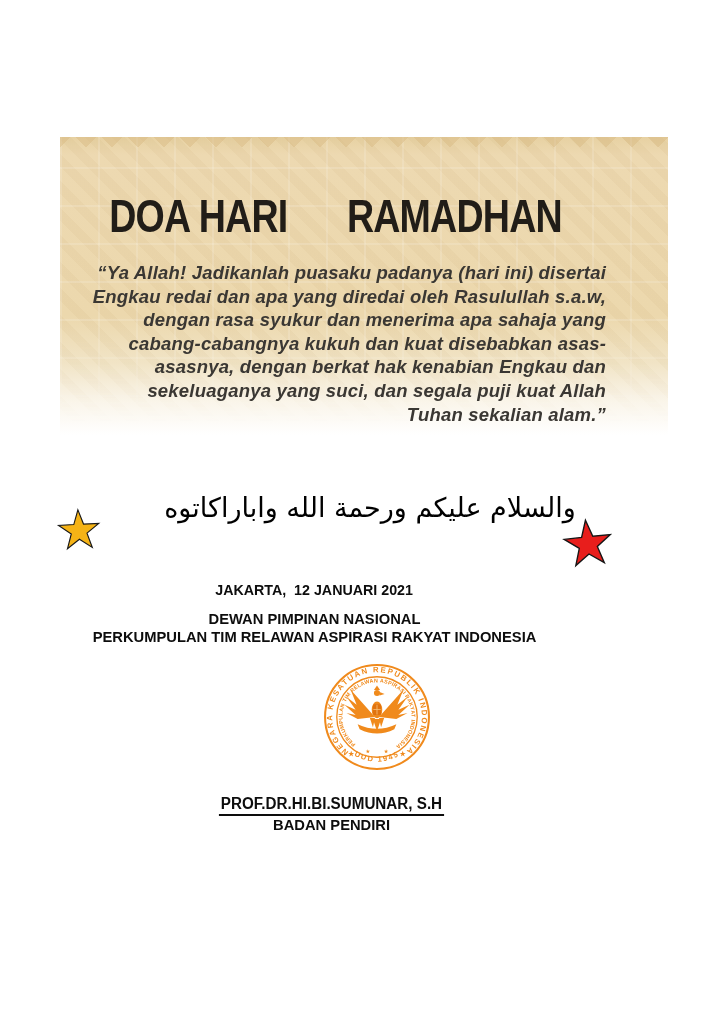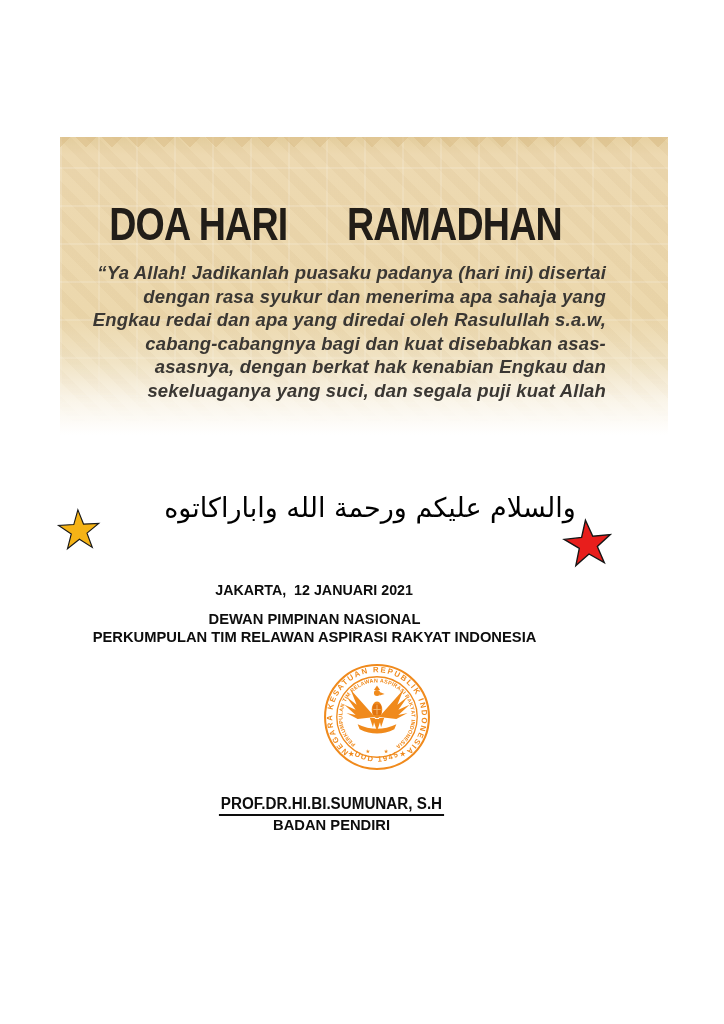--- a/index.html
+++ b/index.html
@@ -25,21 +25,21 @@
     -webkit-mask-image:linear-gradient(180deg,#000 68%,transparent 96%);
             mask-image:linear-gradient(180deg,#000 68%,transparent 96%);
   }
   .banner .zigzag{
     position:absolute;top:0;left:0;right:0;height:15px;opacity:.45;pointer-events:none;
     background:
       linear-gradient(135deg,#d9ba83 25%,transparent 25%) 0 0/26px 15px repeat-x,
       linear-gradient(225deg,#d9ba83 25%,transparent 25%) 0 0/26px 15px repeat-x;
   }
   .title-row{
-    position:absolute;top:34px;left:0;width:100%;height:104px;
+    position:absolute;top:26px;left:0;width:100%;height:104px;
     display:flex;align-items:center;justify-content:center;gap:10px;
     transform:translateX(-26px);
   }
   .t-word{
     font-weight:bold;font-size:47px;letter-spacing:-1px;color:#211d18;
     transform:scaleX(.8);transform-origin:center;white-space:nowrap;
   }
   .t-num{
     font-family:"Liberation Serif", serif;font-weight:bold;font-size:95px;
     line-height:1;color:#2a4f96;letter-spacing:-2px;
@@ -96,25 +96,26 @@
   <div class="pattern"></div>
   <div class="zigzag"></div>
 
   <div class="title-row">
     <span class="t-word">DOA HARI</span>
     <span class="t-word">RAMADHAN</span>
   </div>
 
   <div class="prayer">
     <span>“Ya Allah! Jadikanlah puasaku padanya (hari ini) disertai</span>
+    <span>Engkau redai dan apa yang diredai oleh Rasulullah s.a.w,</span>
     <span>dengan rasa syukur dan menerima apa sahaja yang</span>
-    <span>Engkau redai dan apa yang diredai oleh Rasulullah s.a.w,</span>
-    <span>cabang-cabangnya bagi dan kuat disebabkan asas-</span>
+    <span>cabang-cabangnya kukuh dan kuat disebabkan asas-</span>
     <span>asasnya, dengan berkat hak kenabian Engkau dan</span>
     <span>sekeluaganya yang suci, dan segala puji kuat Allah</span>
+    <span>Tuhan sekalian alam.”</span>
   </div>
 </div>
 
 <div class="arabic">والسلام عليكم ورحمة الله واباراكاتوه</div>
 
 <svg class="star star-left" viewBox="0 0 100 100">
   <polygon points="50,4 60.6,35.4 93.7,35.8 67.1,55.6 77,87.2 50,68 23,87.2 32.9,55.6 6.3,35.8 39.4,35.4" fill="#f5b316" stroke="#1a1a1a" stroke-width="2.5" stroke-linejoin="miter"></polygon>
 </svg>
 <svg class="star star-right" viewBox="0 0 100 100">
   <polygon points="50,4 60.6,35.4 93.7,35.8 67.1,55.6 77,87.2 50,68 23,87.2 32.9,55.6 6.3,35.8 39.4,35.4" fill="#e81e1c" stroke="#161616" stroke-width="2.6" stroke-linejoin="miter"></polygon>

